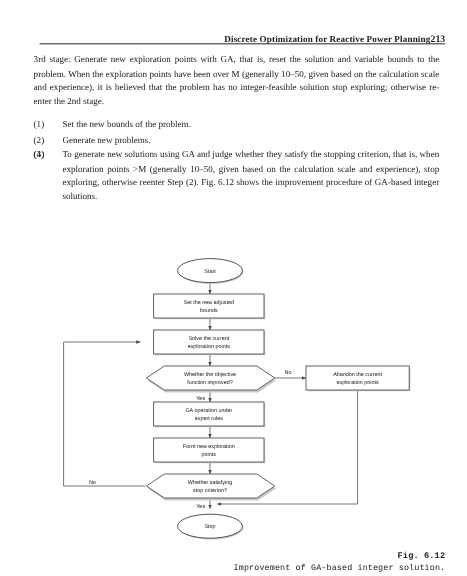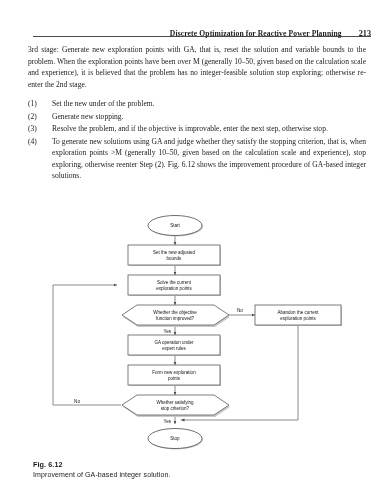--- a/index.html
+++ b/index.html
@@ -34,21 +34,21 @@
     white-space: nowrap;
   }
   .runhead .title {
     font-weight: bold;
     font-size: 7.6px;
     letter-spacing: .12px;
   }
   .runhead .folio {
     font-weight: bold;
     font-size: 8.2px;
-    margin-left: 17px;
+    margin-left: 0;
   }
   .rule {
     position: absolute;
     left: 33px;
     right: 18px;
     top: 36px;
     height: 1px;
     background: #4a4a4a;
   }
 
@@ -115,22 +115,22 @@
     font-size: 4.6px;
     fill: #111;
   }
 
   
   .caption {
     position: absolute;
     left: 0;
     top: 216px;
     width: 338px;
-    text-align: left;
-    font-family: Liberation Sans, sans-serif;
+    text-align: right;
+    font-family: Liberation Mono, monospace;
   }
   .caption .cnum {
     font-weight: bold;
     font-size: 7.2px;
     letter-spacing: .1px;
   }
   .caption .ctext {
     margin-top: 2px;
     font-size: 7px;
     letter-spacing: .1px;
@@ -144,27 +144,27 @@
   <div class="runhead">
     <span class="title">Discrete Optimization for Reactive Power Planning</span><span class="folio">213</span>
   </div>
   <div class="rule"></div>
 
   <div class="body">
     <p class="para">3rd stage: Generate new exploration points with GA, that is, reset the solution and variable bounds to the problem. When the exploration points have been over M (generally 10–50, given based on the calculation scale and experience), it is believed that the problem has no integer-feasible solution stop exploring; otherwise re-enter the 2nd stage.</p>
 
     <ol class="steps">
       <li>
-        <span class="num">(1)</span><span>Set the new under of the problem.</span>
-      </li>
-      <li>
-        <span class="num">(2)</span><span>Generate new stopping.</span>
-      </li>
-      <li>
-        <span class="num">(3)</span><span>Resolve the problem, and if the objective is improvable, enter the next step, otherwise stop.</span>
+        <span class="num">(1)</span><span>Set the new bounds of the problem.</span>
+      </li>
+      <li>
+        <span class="num">(2)</span><span>Generate new problems.</span>
+      </li>
+      <li>
+        <span class="num">(3)</span>
       </li>
       <li>
         <span class="num">(4)</span><span>To generate new solutions using GA and judge whether they satisfy the stopping criterion, that is, when exploration points &gt;M (generally 10–50, given based on the calculation scale and experience), stop exploring, otherwise reenter Step (2). Fig. 6.12 shows the improvement procedure of GA-based integer solutions.</span>
       </li>
     </ol>
   </div>
 
   <div class="figure">
 
     <div class="chart">

